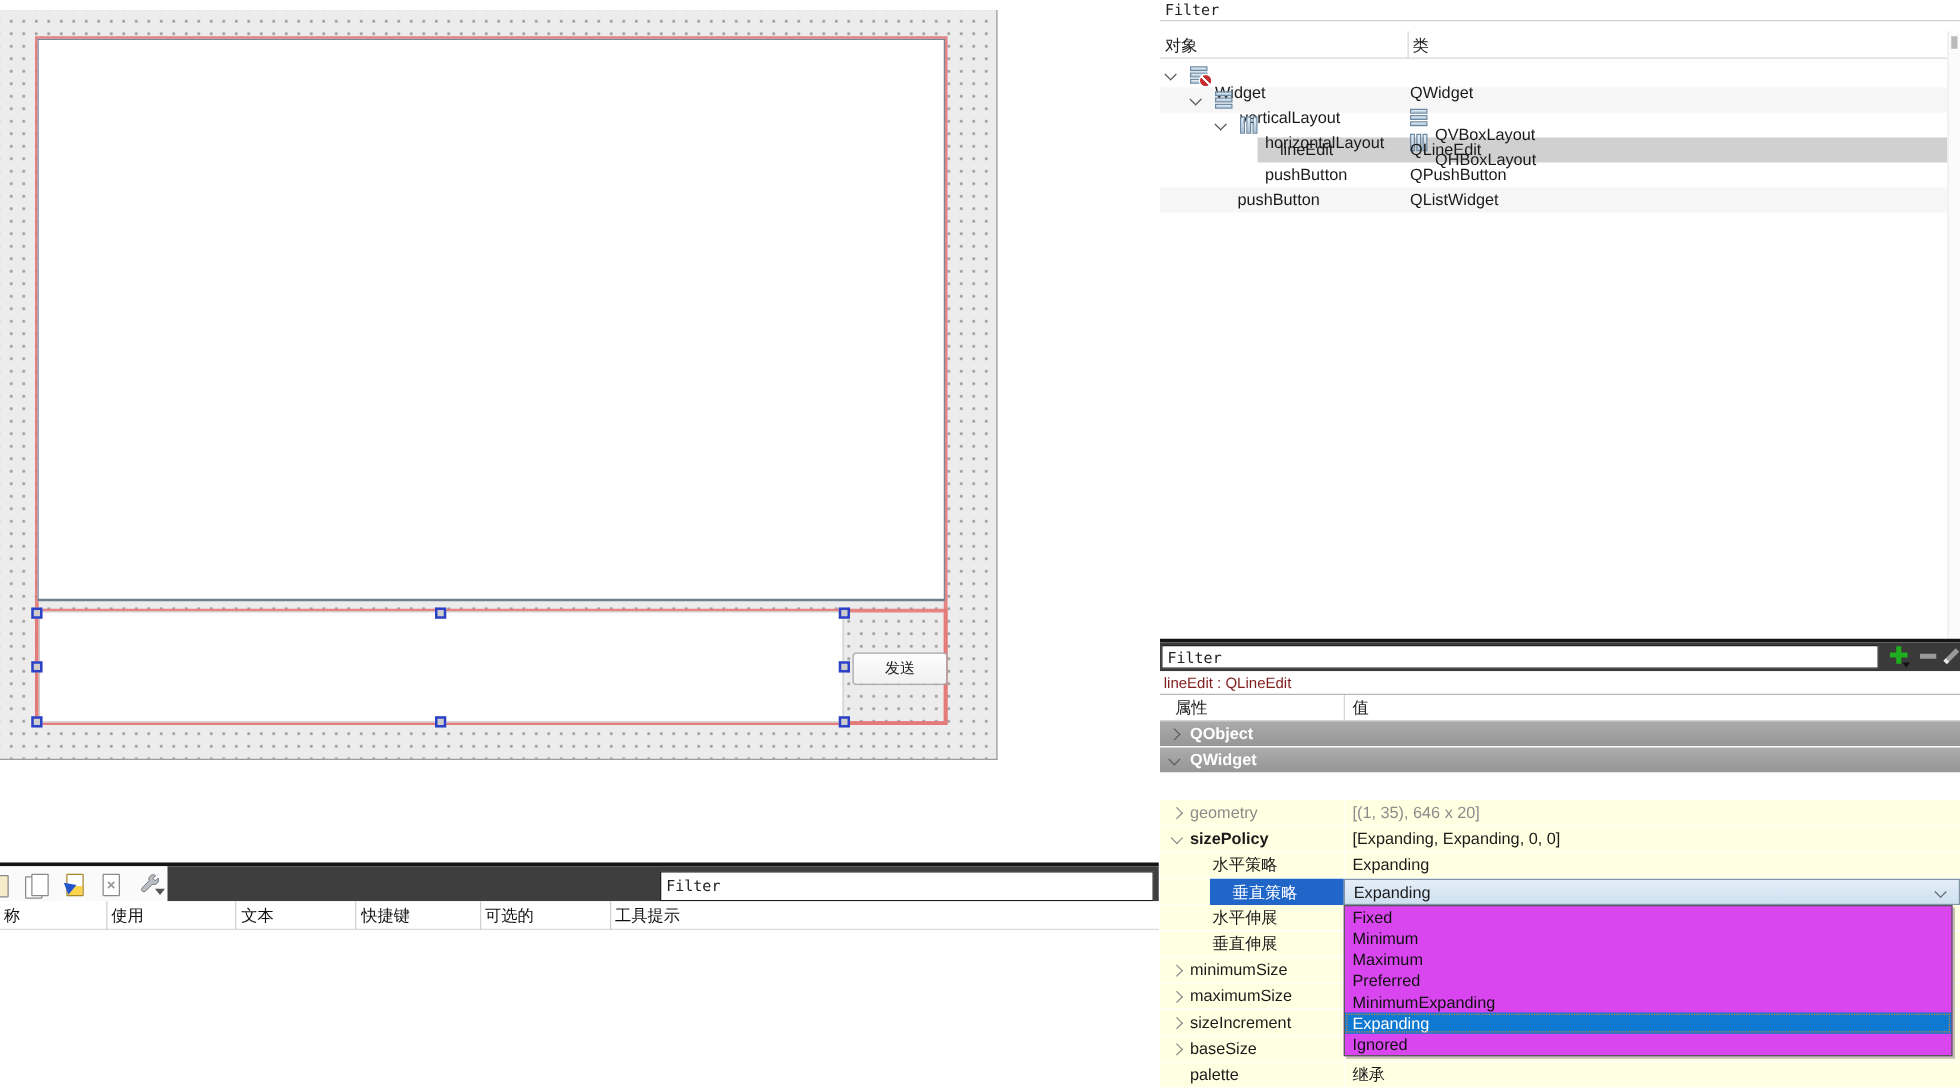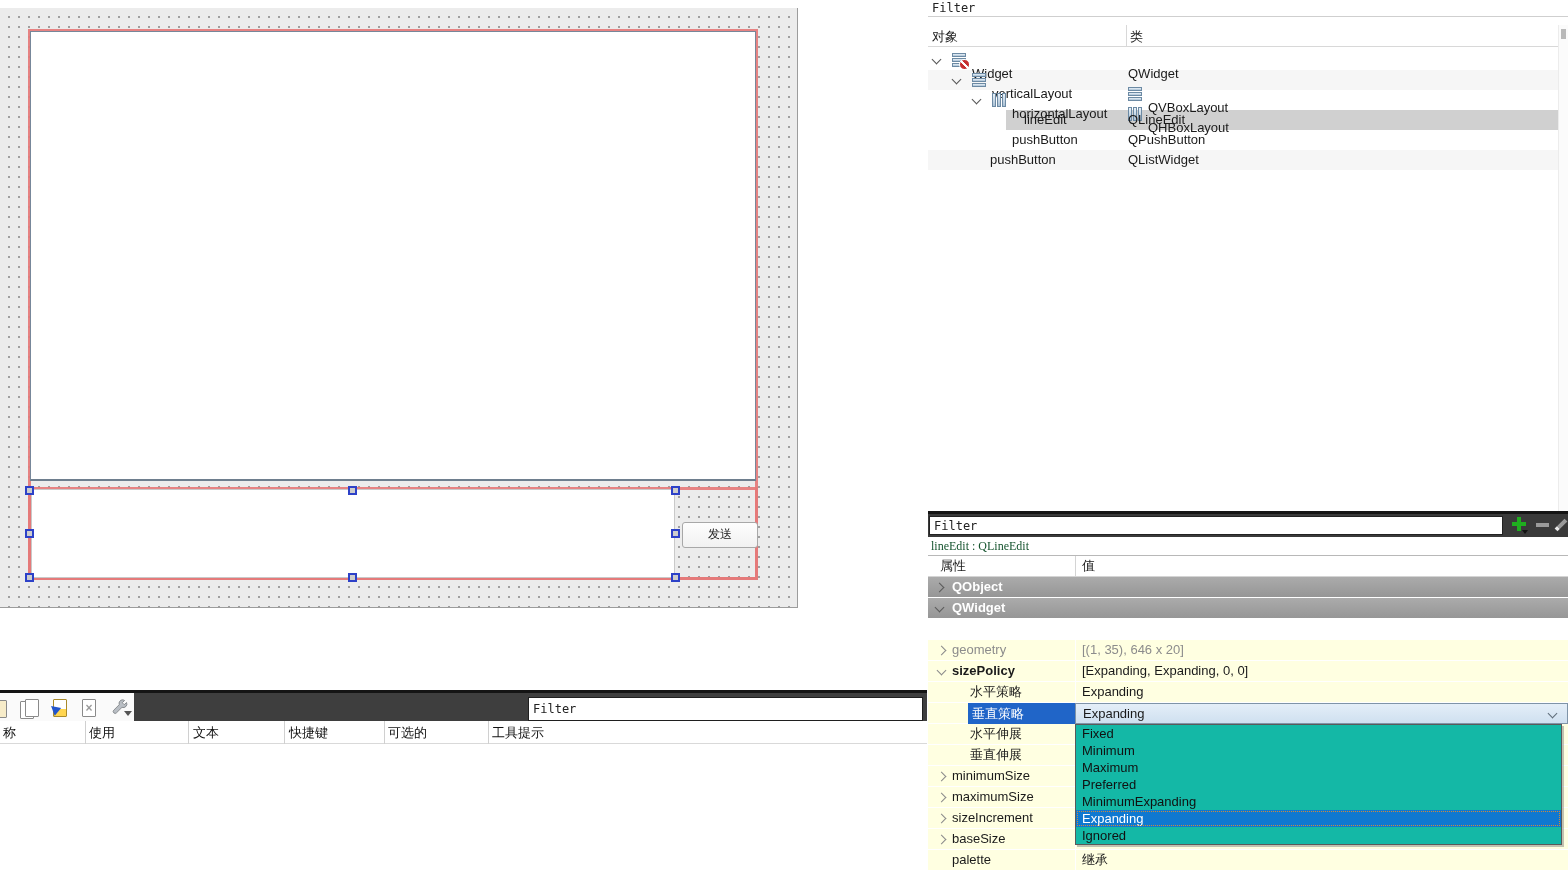--- a/index.html
+++ b/index.html
@@ -1,19 +1,19 @@
 <!DOCTYPE html>
 <html><head>
 <meta charset="utf-8">
 <style>
   html,body{margin:0;padding:0;background:#fff;}
   .page{position:relative;width:1568px;height:870px;overflow:hidden;
         font-family:"Liberation Sans",sans-serif;font-size:13px;color:#1a1a1a;}
   .abs{position:absolute;}
-  .mono{font-family:Liberation Serif, serif;font-size:12px;color:#14532d;}
+  .mono{font-family:Liberation Sans, sans-serif;font-size:12px;color:#7f1d1d;}
 
   
   .canvas{left:0;top:8px;width:797px;height:599px;
           background-color:#ececec;
           background-image:radial-gradient(circle,#9f9f9f 1px,transparent 1.3px);
           background-size:10px 10px;background-position:4px 4px;
           border-right:1px solid #9c9c9c;border-bottom:1px solid #9c9c9c;}
   .redbox{border:3px solid rgba(229,122,122,.92);box-sizing:border-box;background:transparent;}
   .listwidget{left:30px;top:23px;width:726px;height:450px;background:#fff;
               border:1px solid #77879a;border-bottom:2px solid #6e7e8e;box-sizing:border-box;}
@@ -75,21 +75,21 @@
   .prow{left:0;width:640px;height:21px;line-height:20px;box-sizing:border-box;}
   .yellow{background:#ffffe1;border-bottom:1px solid #fff;}
   .group{background:linear-gradient(#ababab,#969696);border-bottom:1px solid #fff;color:#fff;font-weight:bold;}
   .vdiv{position:absolute;left:147px;top:0;width:1px;height:100%;background:#fff;}
   .gray{color:#8c8c8c;}
   .cb{position:absolute;left:154px;top:3px;width:14px;height:14px;background:#1976d2;border-radius:3px;
       color:#fff;font-size:11px;line-height:14px;text-align:center;}
   .combo{position:absolute;left:147px;top:0;width:493px;height:21px;background:linear-gradient(#e4eef8,#cfe0f0);
          border:1px solid #7f94a8;box-sizing:border-box;line-height:19px;}
   .bluecell{position:absolute;left:40px;top:0;width:107px;height:21px;background:#2065c8;color:#fff;line-height:21px;}
-  .dropdown{left:147px;top:724px;width:487px;background:#14b8a6;border:1px solid #5a5a5a;
+  .dropdown{left:147px;top:724px;width:487px;background:#d946ef;border:1px solid #5a5a5a;
             box-shadow:2px 2px 0 rgba(120,120,120,.45);z-index:20;box-sizing:border-box;}
   .opt{height:17px;line-height:17px;padding-left:6px;font-size:13px;color:#111;}
   .opt.hl{background:#0f78d0;color:#fff;outline:1px dotted #cf8a3a;outline-offset:-2px;}
 
   .scrolltrack{left:630px;top:25px;width:10px;height:486px;background:#fbfbfb;border-left:1px solid #ececec;box-sizing:border-box;}
   .scrollthumb{position:absolute;left:2px;top:4px;width:5px;height:10px;background:#b9b9b9;}
 </style>
 </head>
 <body>
 
@@ -291,21 +291,21 @@
       <span class="abs" style="left:154px;">[Expanding, Expanding, 0, 0]</span>
     </div>
     <div class="abs prow yellow" style="top:682px;">
       <div class="vdiv"></div>
       <span class="abs" style="left:42px;">水平策略</span>
       <span class="abs" style="left:154px;">Expanding</span>
     </div>
 
     <div class="abs prow yellow" style="top:703px;">
       <div class="bluecell">
-        <span style="padding-left:4px;text-align:center;">垂直策略</span>
+        <span style="padding-left:18px;text-align:center;">垂直策略</span>
       </div>
       <div class="combo">
         <span style="padding-left:7px;">Expanding</span>
         <span class="abs chev down" style="left:473px;top:6px;border-color:#5f6d7a;"></span>
       </div>
     </div>
     <div class="abs prow yellow" style="top:724px;">
       <div class="vdiv"></div>
       <span class="abs" style="left:42px;text-align:right;">水平伸展</span>
     </div>

